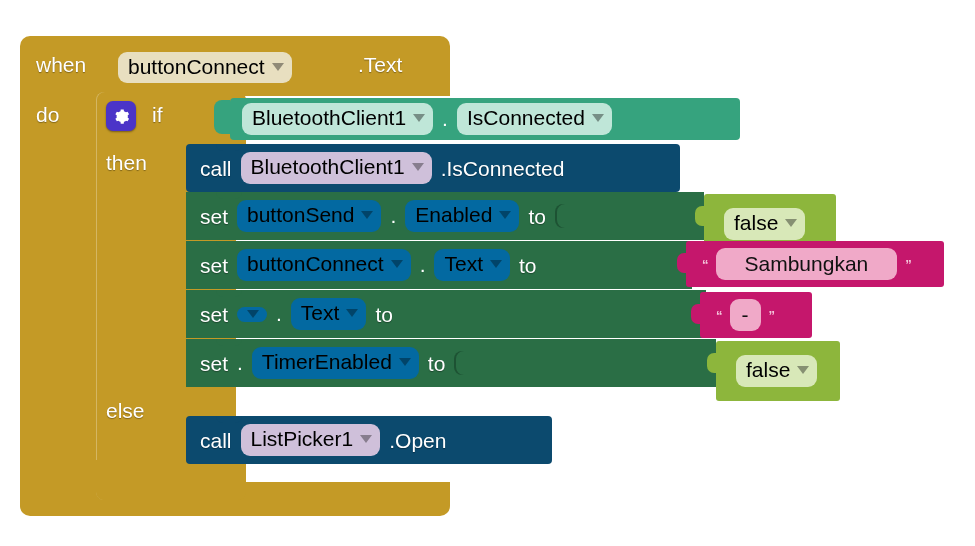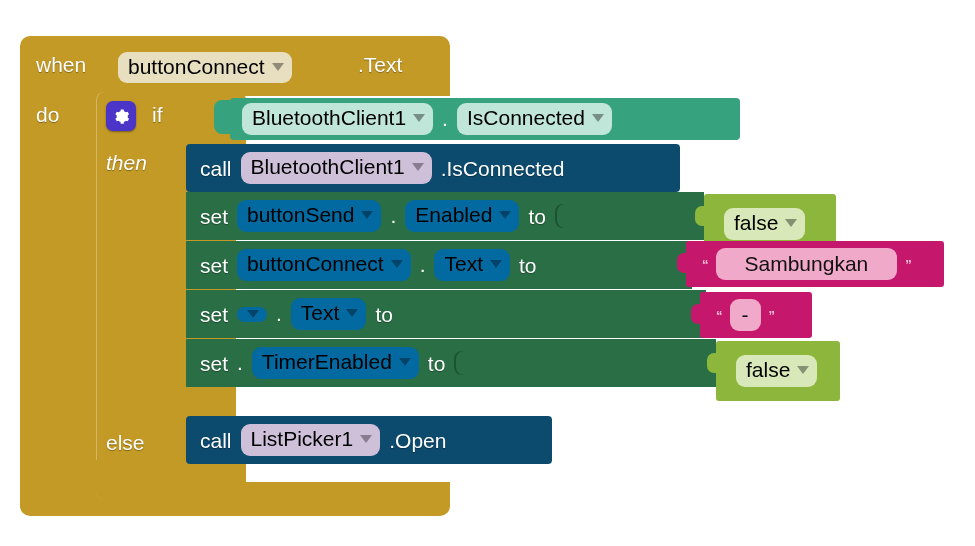--- a/index.html
+++ b/index.html
@@ -104,25 +104,25 @@
       <path fill="#ffffff" d="M12 8.2a3.8 3.8 0 1 0 0 7.6 3.8 3.8 0 0 0 0-7.6zm0 5.6a1.8 1.8 0 1 1 0-3.6 1.8 1.8 0 0 1 0 3.6z"></path>
       <path fill="#ffffff" d="M20 12c0-.5-.05-1-.14-1.47l1.72-1.3-1.9-3.29-2.03.77a7.9 7.9 0 0 0-2.55-1.48L14.8 3h-3.8l-.3 2.23a7.9 7.9 0 0 0-2.55 1.48l-2.03-.77-1.9 3.29 1.72 1.3a8.2 8.2 0 0 0 0 2.94l-1.72 1.3 1.9 3.29 2.03-.77a7.9 7.9 0 0 0 2.55 1.48l.3 2.23h3.8l.3-2.23a7.9 7.9 0 0 0 2.55-1.48l2.03.77 1.9-3.29-1.72-1.3c.09-.47.14-.97.14-1.47z"></path>
     </svg>
   </span>
 </div>
 
 <div class="blk" style="left:152px;top:104px;">
   <span class="lbl">if</span>
 </div>
 
-<div class="blk" style="left:106px;top:152px;font-style:italic;">
+<div class="blk" style="left:106px;top:152px;">
   <span class="lbl">then</span>
 </div>
 
-<div class="blk" style="left:106px;top:432px;">
+<div class="blk" style="left:106px;top:400px;">
   <span class="lbl">else</span>
 </div>
 
 <div class="blk" id="cond-plug"></div>
 <div class="blk row" style="left:230px;top:98px;width:510px;height:42px;background:#36a37e;border-radius:4px;padding-left:12px;">
   <span class="field" style="background:#bfe6d8;">
     <span>BluetoothClient1</span>
     <i class="caret"></i>
   </span>
   <span class="dot">.</span>

